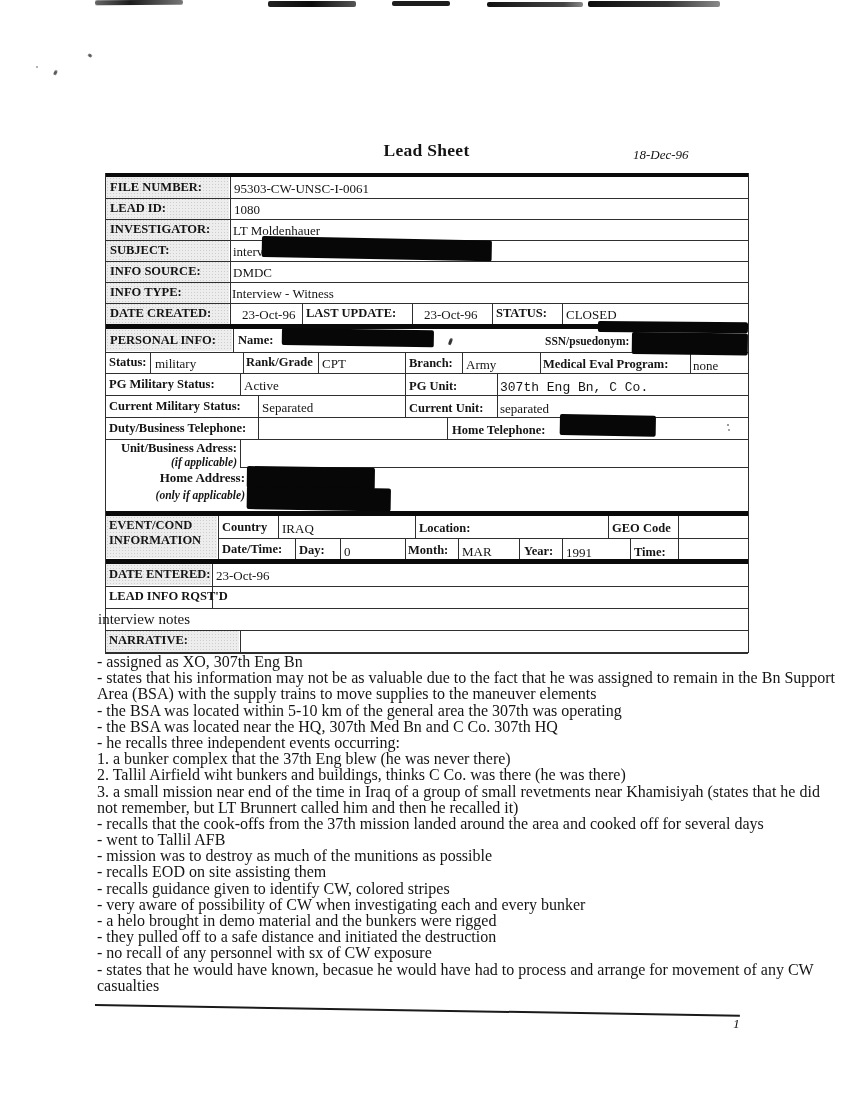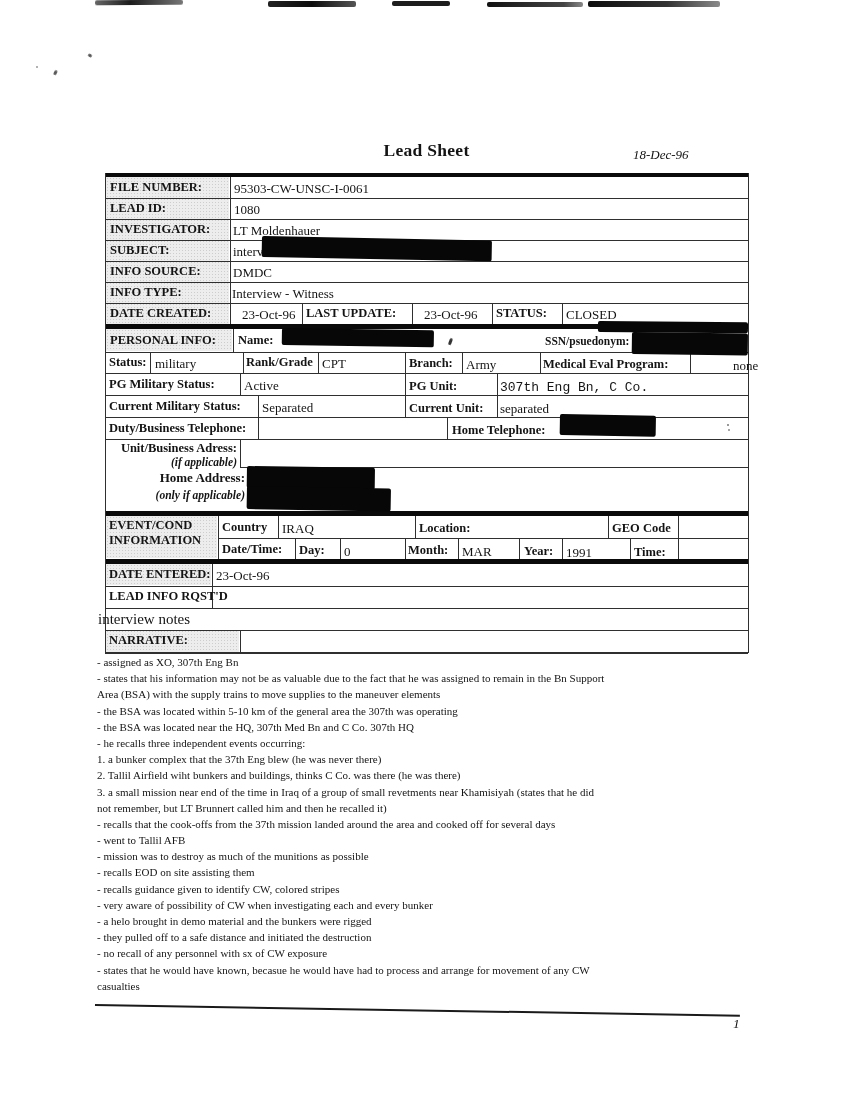--- a/index.html
+++ b/index.html
@@ -11,21 +11,21 @@
   .it{font-style:italic;}
   .right{text-align:right;}
   .hl{position:absolute;background:#2f2f2f;height:1.2px;}
   .vl{position:absolute;background:#2f2f2f;width:1.2px;}
   .thick{background:#0a0a0a;}
   .shade{position:absolute;background-color:#ededed;
          background-image:radial-gradient(#cdcdcd 0.7px,transparent 0.8px);
          background-size:3px 3px;}
   .redact{position:absolute;background:#070707;border-radius:2px;}
   .smudge{position:absolute;border-radius:2px;filter:blur(0.4px);}
-  .narrative{position:absolute;left:97px;top:654px;font-size:11px;line-height:16.18px;}
+  .narrative{position:absolute;left:97px;top:654px;font-size:16px;line-height:16.18px;}
   .narrative div{white-space:nowrap;}
   .title{position:absolute;left:105px;top:140px;width:643px;text-align:center;
          font-size:17.5px;font-weight:bold;letter-spacing:0.3px;}
   .hdate{position:absolute;left:633px;top:147px;font-size:13px;font-style:italic;}
   .pagenum{position:absolute;left:733px;top:1016px;font-size:13.5px;font-style:italic;}
 </style>
 </head>
 <body>
 
 <div class="page">
@@ -134,21 +134,21 @@
   <div class="lbl" style="left:110px;top:333px;">PERSONAL INFO:</div>
   <div class="lbl" style="left:238px;top:333px;">Name:</div>
   <div class="lbl sm" style="left:545px;top:335px;">SSN/psuedonym:</div>
   <div class="lbl" style="left:109px;top:355px;">Status:</div>
   <div class="val" style="left:155px;top:356px;">military</div>
   <div class="lbl" style="left:246px;top:355px;">Rank/Grade</div>
   <div class="val" style="left:322px;top:356px;">CPT</div>
   <div class="lbl" style="left:409px;top:356px;">Branch:</div>
   <div class="val" style="left:466px;top:357px;">Army</div>
   <div class="lbl" style="left:543px;top:357px;">Medical Eval Program:</div>
-  <div class="val" style="left:693px;top:358px;margin-left:40px;">none</div>
+  <div class="val" style="left:693px;top:358px;">none</div>
   <div class="lbl" style="left:109px;top:377px;">PG Military Status:</div>
   <div class="val" style="left:244px;top:378px;">Active</div>
   <div class="lbl" style="left:409px;top:379px;">PG Unit:</div>
   <div class="val" style="left:500px;top:380px;font-family:Liberation Mono, monospace;">307th Eng Bn, C Co.</div>
   <div class="lbl" style="left:109px;top:399px;">Current Military Status:</div>
   <div class="val" style="left:262px;top:400px;">Separated</div>
   <div class="lbl" style="left:409px;top:401px;">Current Unit:</div>
   <div class="val" style="left:500px;top:401px;">separated</div>
   <div class="lbl" style="left:109px;top:421px;">Duty/Business Telephone:</div>
   <div class="lbl" style="left:452px;top:423px;">Home Telephone:</div>

